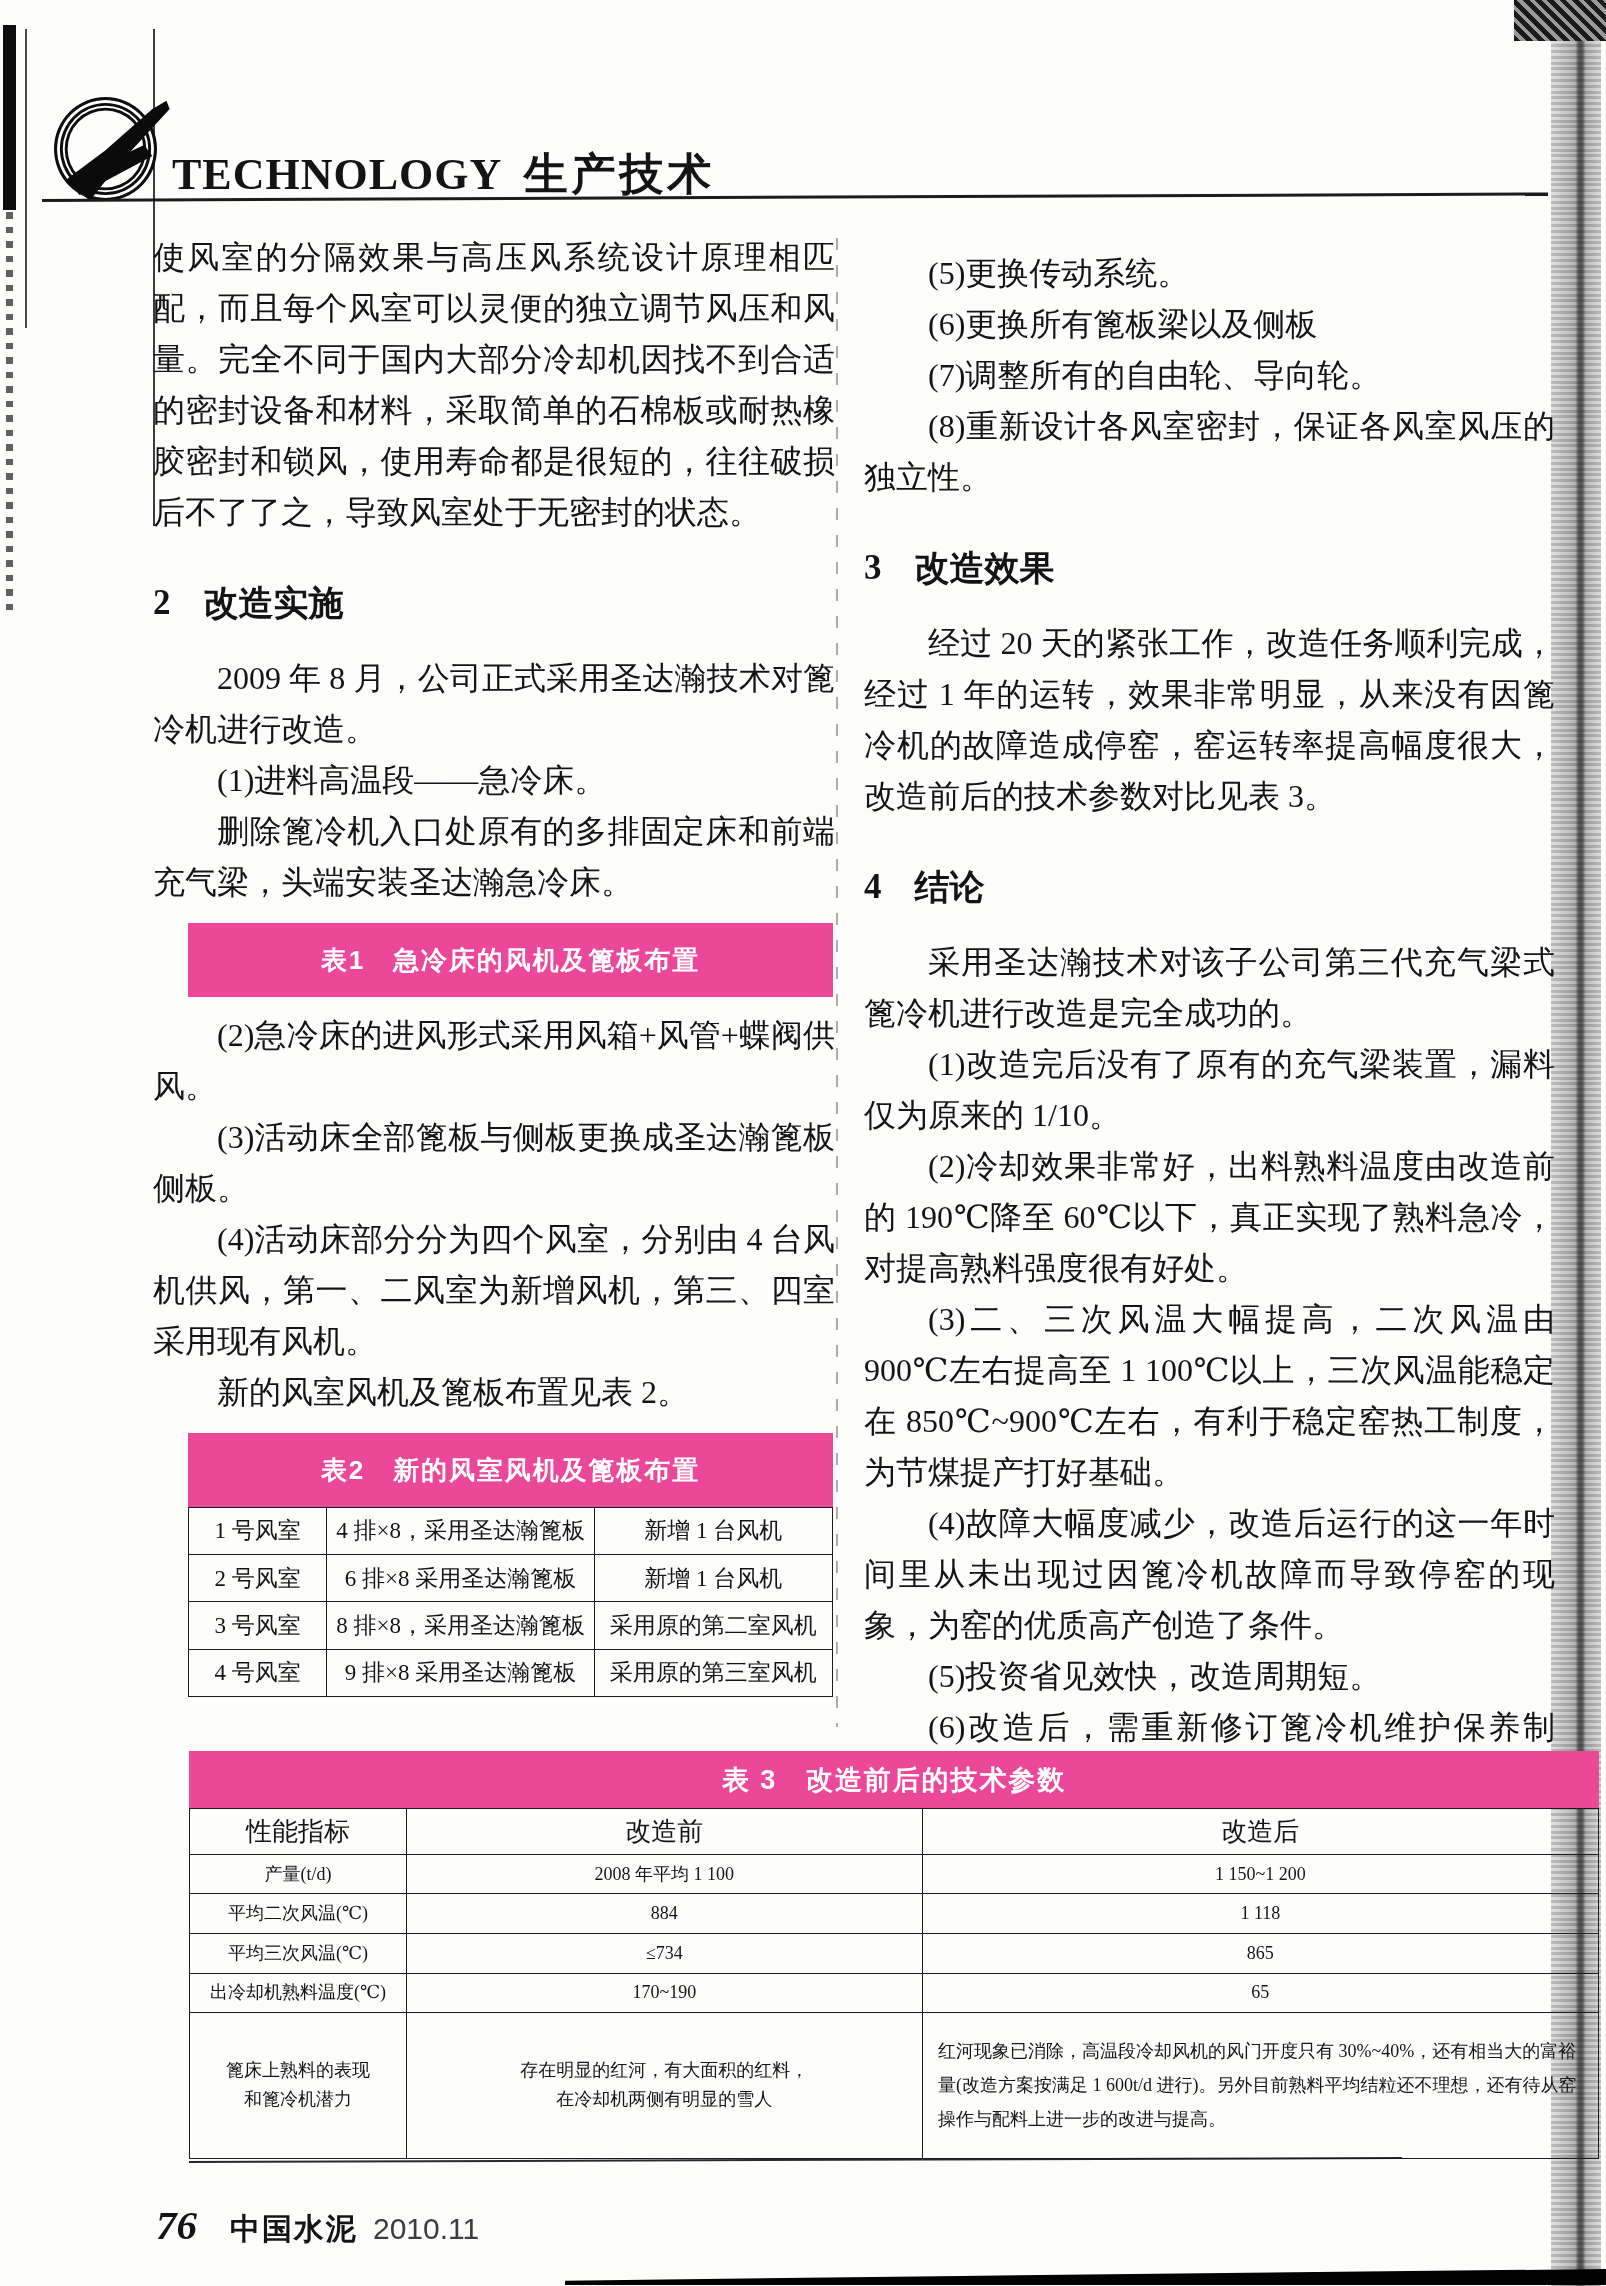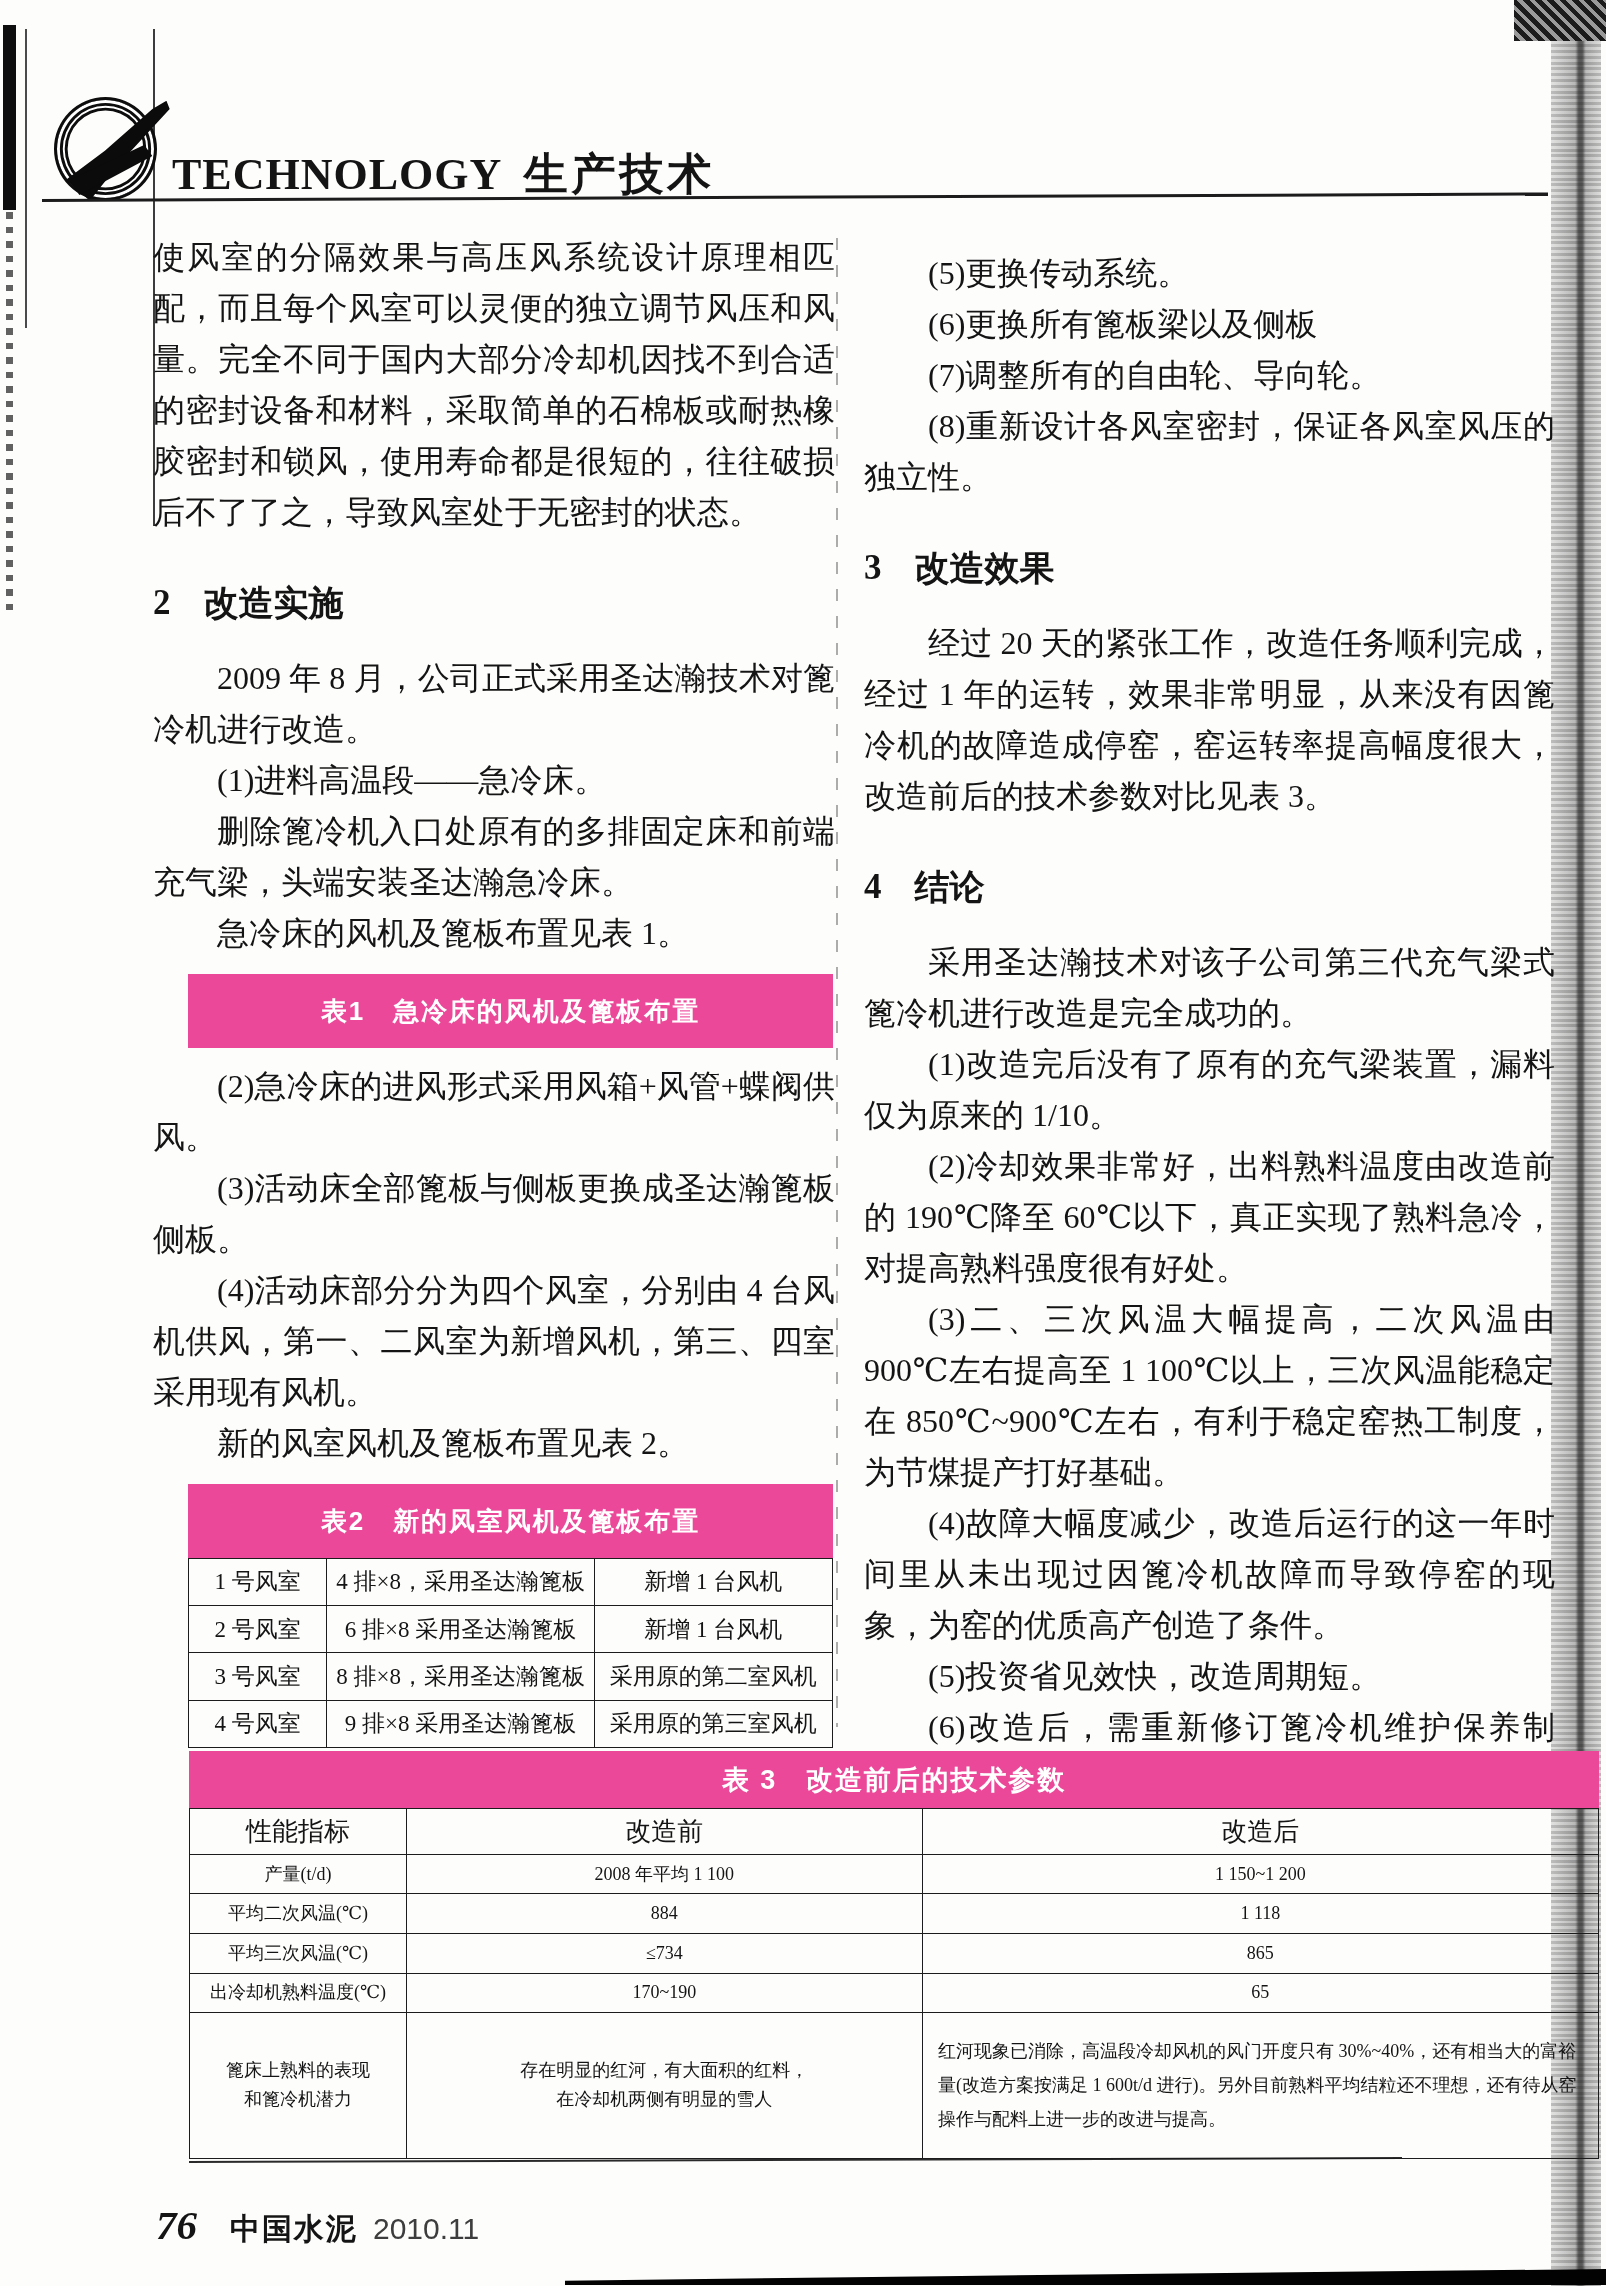--- a/index.html
+++ b/index.html
@@ -99,21 +99,20 @@
     <p class="para noindent">使风室的分隔效果与高压风系统设计原理相匹配，而且每个风室可以灵便的独立调节风压和风量。完全不同于国内大部分冷却机因找不到合适的密封设备和材料，采取简单的石棉板或耐热橡胶密封和锁风，使用寿命都是很短的，往往破损后不了了之，导致风室处于无密封的状态。</p>
 
     <div class="sec-head">
       <span class="num">2</span>
       <span>改造实施</span>
     </div>
 
     <p class="para">2009 年 8 月，公司正式采用圣达瀚技术对篦冷机进行改造。</p>
     <p class="para">(1)进料高温段——急冷床。</p>
     <p class="para">删除篦冷机入口处原有的多排固定床和前端充气梁，头端安装圣达瀚急冷床。</p>
-    <p class="para">急冷床的风机及篦板布置见表 1。</p>
 
     <div class="smalltbl-wrap">
       <div class="tbl-title">表1　急冷床的风机及篦板布置</div>
     </div>
 
     <p class="para">(2)急冷床的进风形式采用风箱+风管+蝶阀供风。</p>
     <p class="para">(3)活动床全部篦板与侧板更换成圣达瀚篦板侧板。</p>
     <p class="para">(4)活动床部分分为四个风室，分别由 4 台风机供风，第一、二风室为新增风机，第三、四室采用现有风机。</p>
     <p class="para">新的风室风机及篦板布置见表 2。</p>
 

